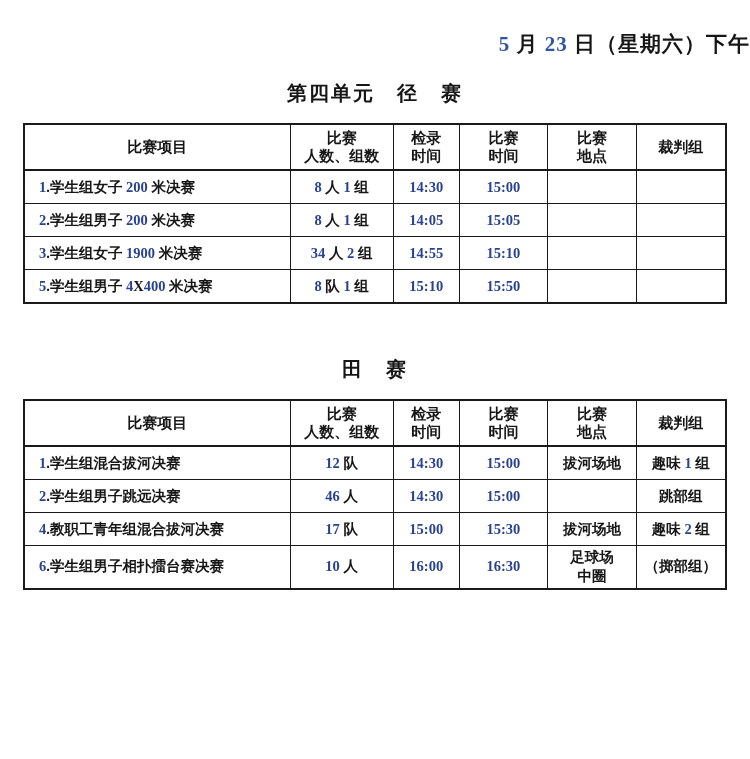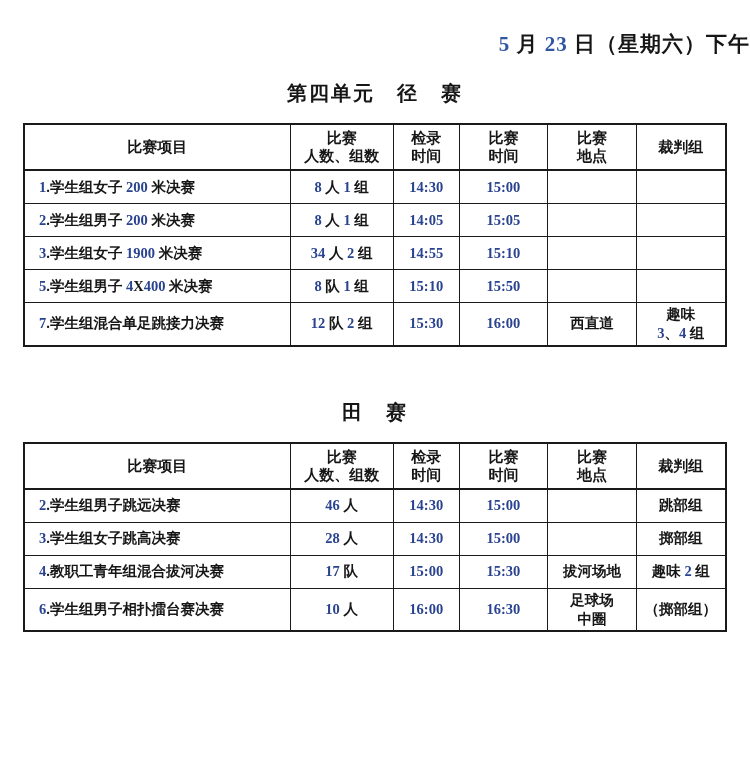--- a/index.html
+++ b/index.html
@@ -137,29 +137,20 @@
           <td class="tint"></td>
         </tr>
         <tr>
           <td class="col-event tint"><span class="num">5</span>.学生组男子 <span class="num">4</span>X<span class="num">400</span> 米决赛</td>
           <td class="tint"><span class="num">8</span> 队 <span class="num">1</span> 组</td>
           <td class="tint"><span class="num">15:10</span></td>
           <td class="tint"><span class="num">15:50</span></td>
           <td class="tint"></td>
           <td class="tint"></td>
         </tr>
-        <tr>
-          <td class="col-event tint"><span class="num">7</span>.学生组混合单足跳接力决赛</td>
-          <td class="tint"><span class="num">12</span> 队 <span class="num">2</span> 组</td>
-          <td class="tint"><span class="num">15:30</span></td>
-          <td class="tint"><span class="num">16:00</span></td>
-          <td class="tint">西直道</td>
-          <td class="tint">趣味
-<span class="num">3</span>、<span class="num">4</span> 组</td>
-        </tr>
       </tbody>
   </table>
 
   <h2 class="section-title field">田　赛</h2>
 
   <table class="sched">
     <colgroup>
       <col style="width:37.9%">
       <col style="width:14.7%">
       <col style="width:9.4%">
@@ -176,34 +167,34 @@
 时间</th>
         <th>比赛
 时间</th>
         <th>比赛
 地点</th>
         <th>裁判组</th>
       </tr>
     </thead>
     <tbody>
         <tr>
+          <td class="col-event tint"><span class="num">1</span>.学生组混合拔河决赛</td>
+          <td class="tint"><span class="num">12</span> 队</td>
+          <td class="tint"><span class="num">14:30</span></td>
+          <td class="tint"><span class="num">15:00</span></td>
+          <td class="tint">拔河场地</td>
+          <td class="tint">趣味 <span class="num">1</span> 组</td>
+        </tr>
+        <tr>
           <td class="col-event tint"><span class="num">2</span>.学生组男子跳远决赛</td>
           <td class="tint"><span class="num">46</span> 人</td>
           <td class="tint"><span class="num">14:30</span></td>
           <td class="tint"><span class="num">15:00</span></td>
           <td class="tint"></td>
           <td class="tint">跳部组</td>
-        </tr>
-        <tr>
-          <td class="col-event tint"><span class="num">3</span>.学生组女子跳高决赛</td>
-          <td class="tint"><span class="num">28</span> 人</td>
-          <td class="tint"><span class="num">14:30</span></td>
-          <td class="tint"><span class="num">15:00</span></td>
-          <td class="tint"></td>
-          <td class="tint">掷部组</td>
         </tr>
         <tr>
           <td class="col-event tint"><span class="num">4</span>.教职工青年组混合拔河决赛</td>
           <td class="tint"><span class="num">17</span> 队</td>
           <td class="tint"><span class="num">15:00</span></td>
           <td class="tint"><span class="num">15:30</span></td>
           <td class="tint">拔河场地</td>
           <td class="tint">趣味 <span class="num">2</span> 组</td>
         </tr>
         <tr>

